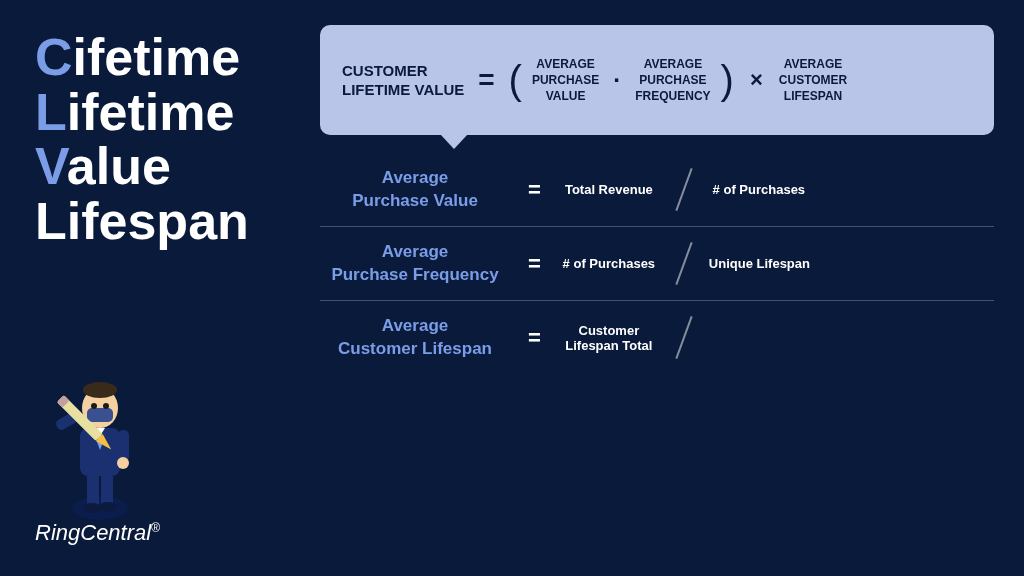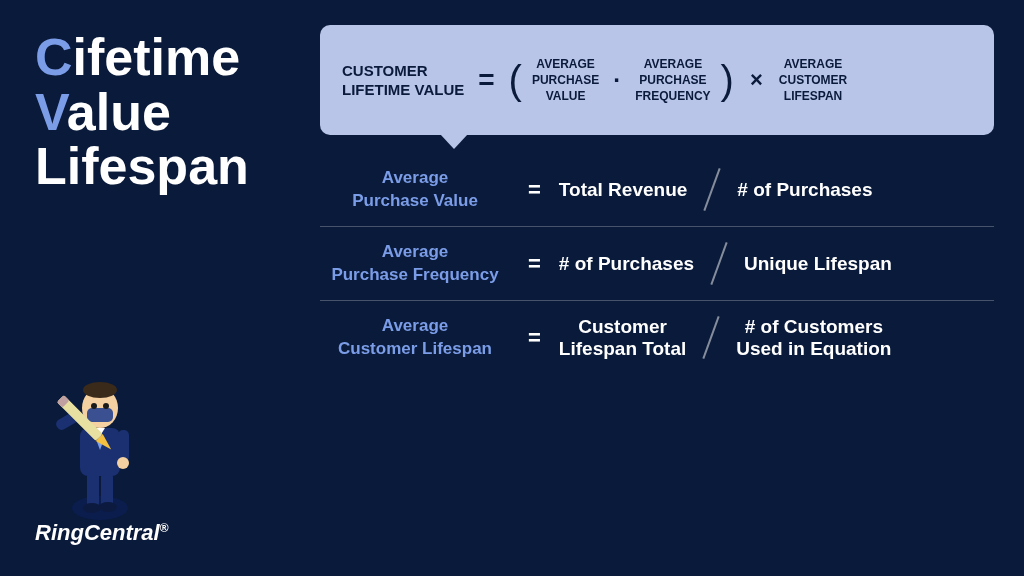--- a/index.html
+++ b/index.html
@@ -42,21 +42,21 @@
     .figure-area {
       display: flex;
       align-items: flex-end;
       justify-content: flex-start;
       flex: 1;
       padding-top: 10px;
     }
 
     .brand-logo {
       font-size: 22px;
-      font-weight: 700;
+      font-weight: 400;
       color: white;
       font-style: italic;
       padding-bottom: 5px;
     }
 
     .brand-logo .reg {
       font-size: 12px;
       vertical-align: super;
       font-style: normal;
     }
@@ -170,21 +170,21 @@
     }
 
     .sub-equals {
       font-size: 22px;
       font-weight: 700;
       color: white;
       padding: 0 8px;
     }
 
     .sub-term {
-      font-size: 19px;
+      font-size: 13px;
       font-weight: 700;
       color: white;
       text-align: center;
       min-width: 100px;
     }
 
     .slash-divider {
       display: flex;
       align-items: center;
       justify-content: center;
@@ -204,20 +204,23 @@
       height: 160px;
     }
   </style>
 </head>
 <body>
 
 <div class="left-panel">
   <div class="title-block">
     <div class="title-line">
       <span class="highlight">C</span><span>ifetime</span>
+    </div>
+    <div class="title-line">
+      <span class="highlight">L</span><span>ifetime</span>
     </div>
     <div class="title-line">
       <span class="highlight">V</span><span>alue</span>
     </div>
     <div class="title-line">Lifespan</div>
   </div>
 
   <div class="figure-area">
     <svg class="person-svg" viewBox="0 0 130 160" xmlns="http://www.w3.org/2000/svg">
 
@@ -303,17 +306,16 @@
 
     <div class="divider"></div>
 
     <div class="sub-formula-row">
       <div class="sub-label">Average<br>Customer Lifespan</div>
       <div class="sub-equals">=</div>
       <div class="sub-term">Customer<br>Lifespan Total</div>
       <div class="slash-divider">
         <div class="slash-line"></div>
       </div>
-      <div class="sub-term"># of Customers<br>Used in Equation</div>
     </div>
 
   </div>
 </div>
 
 </body></html>

